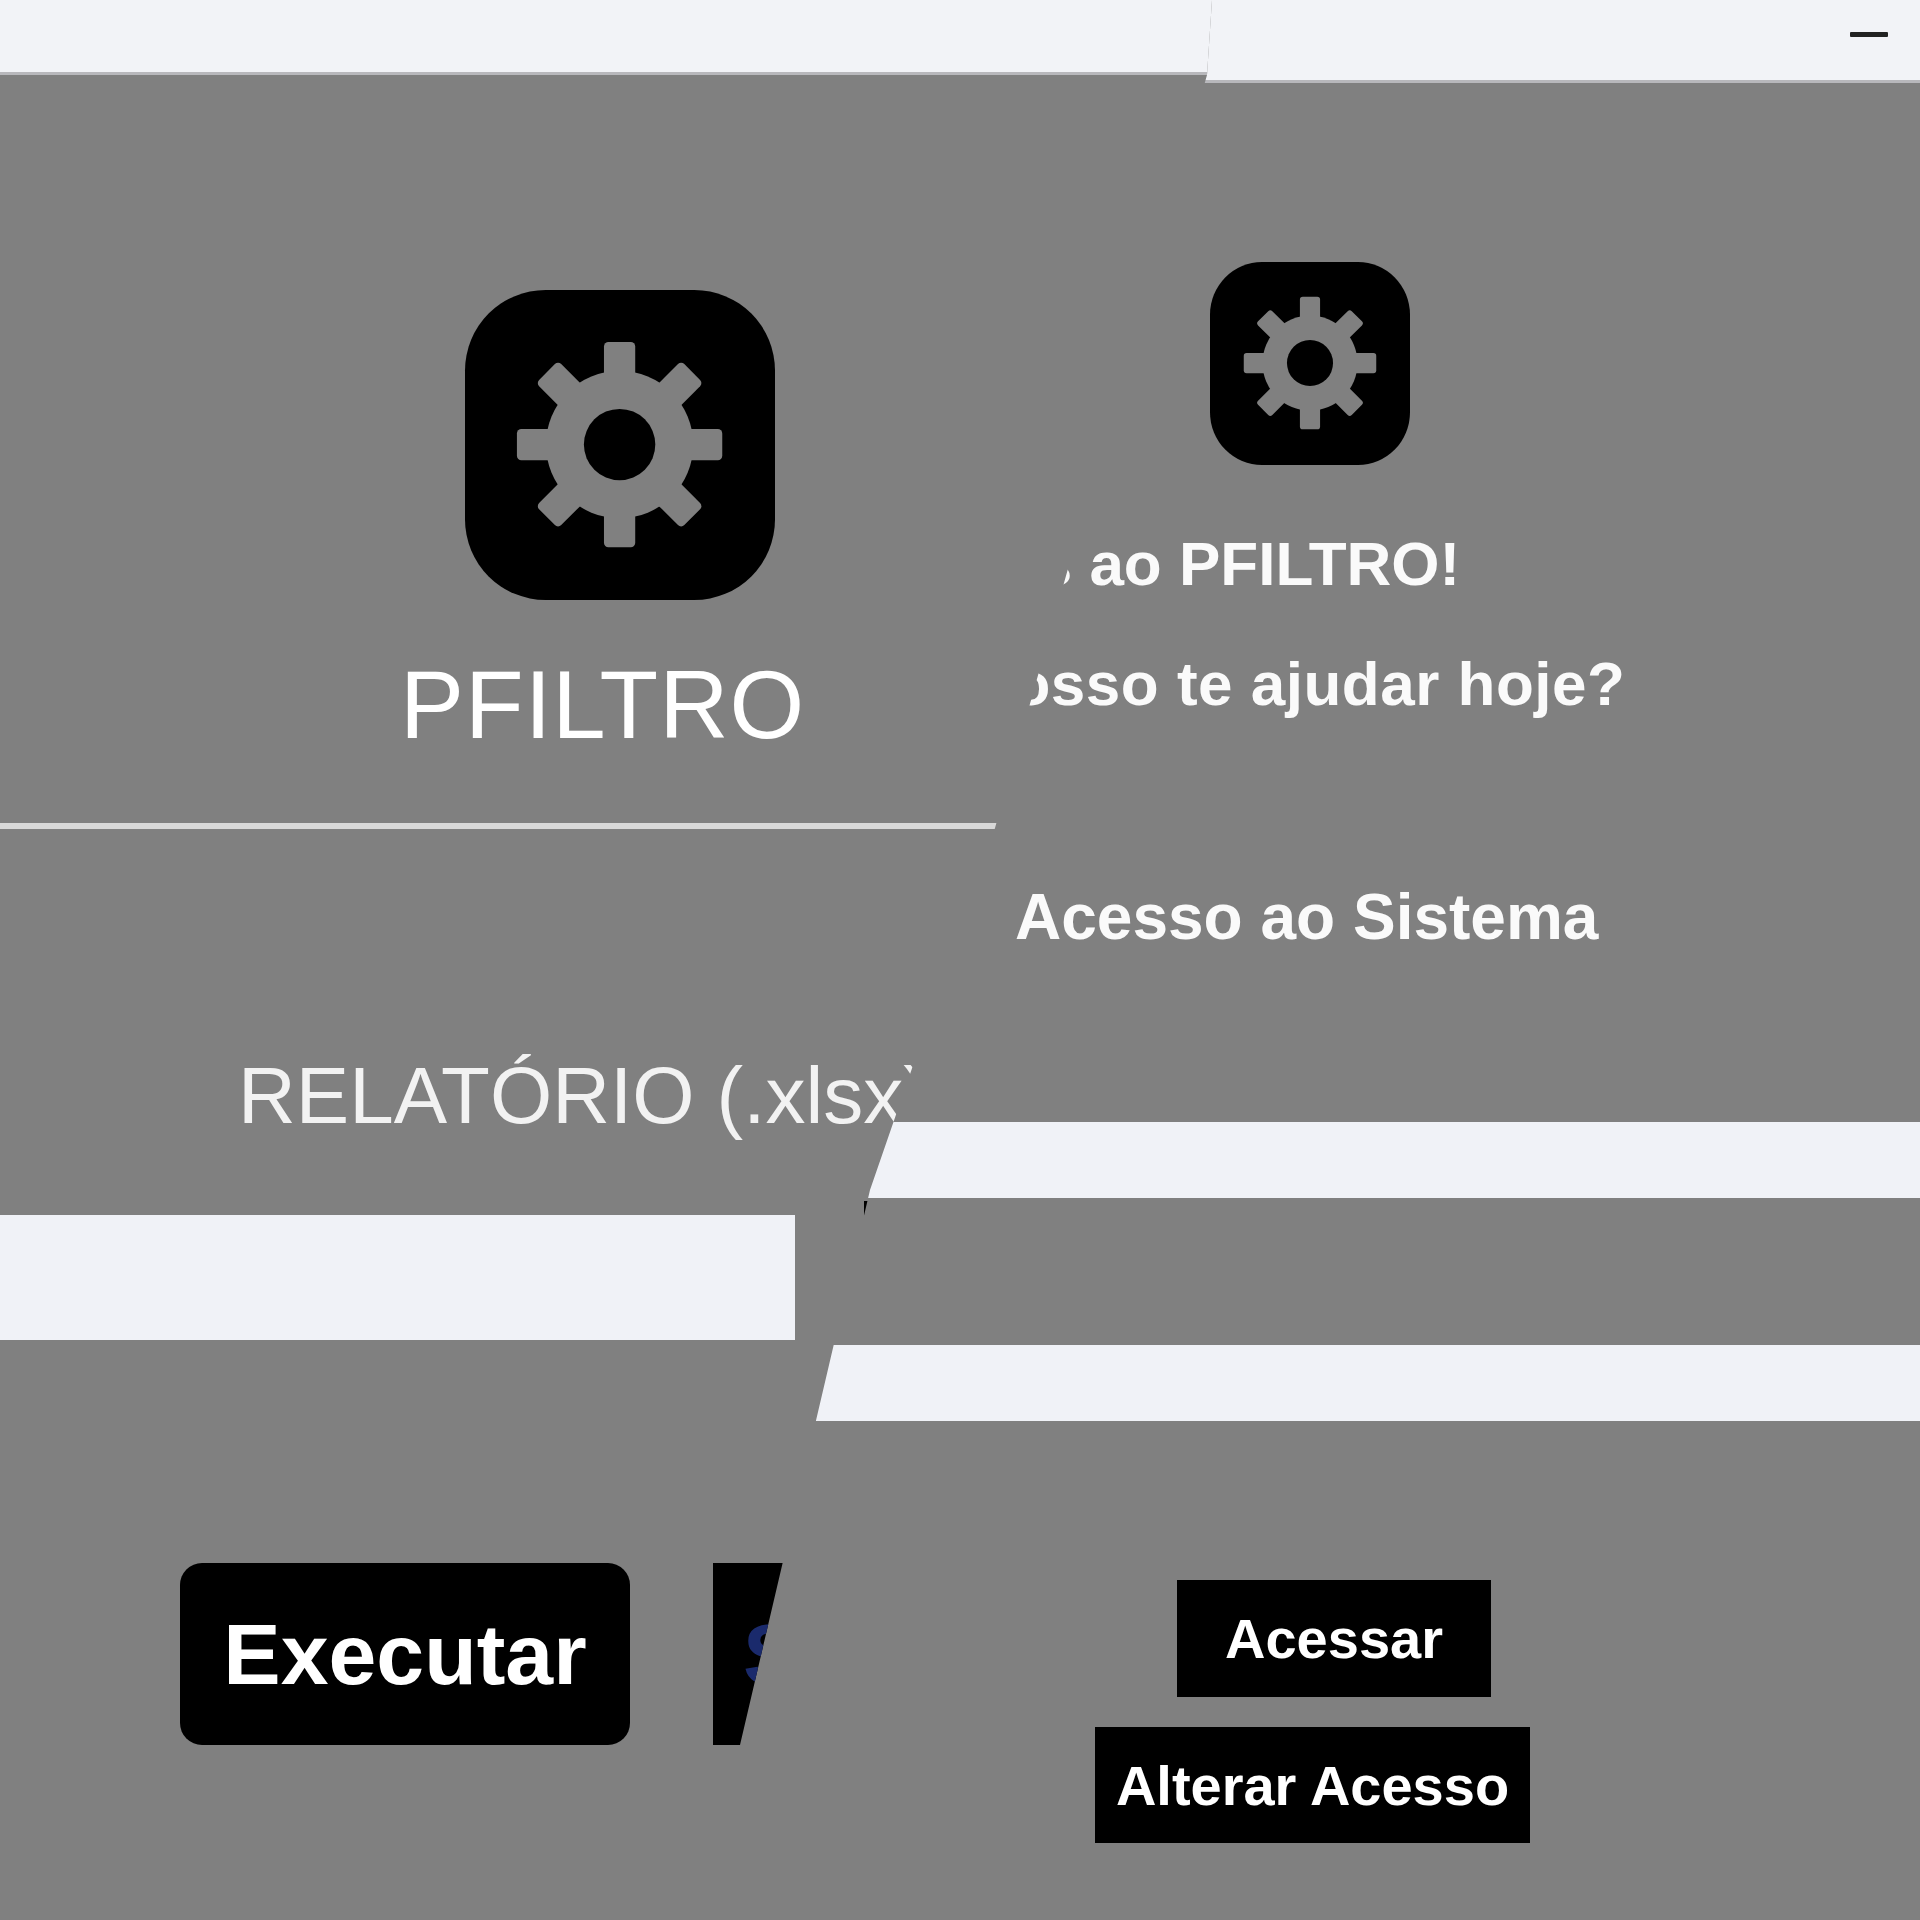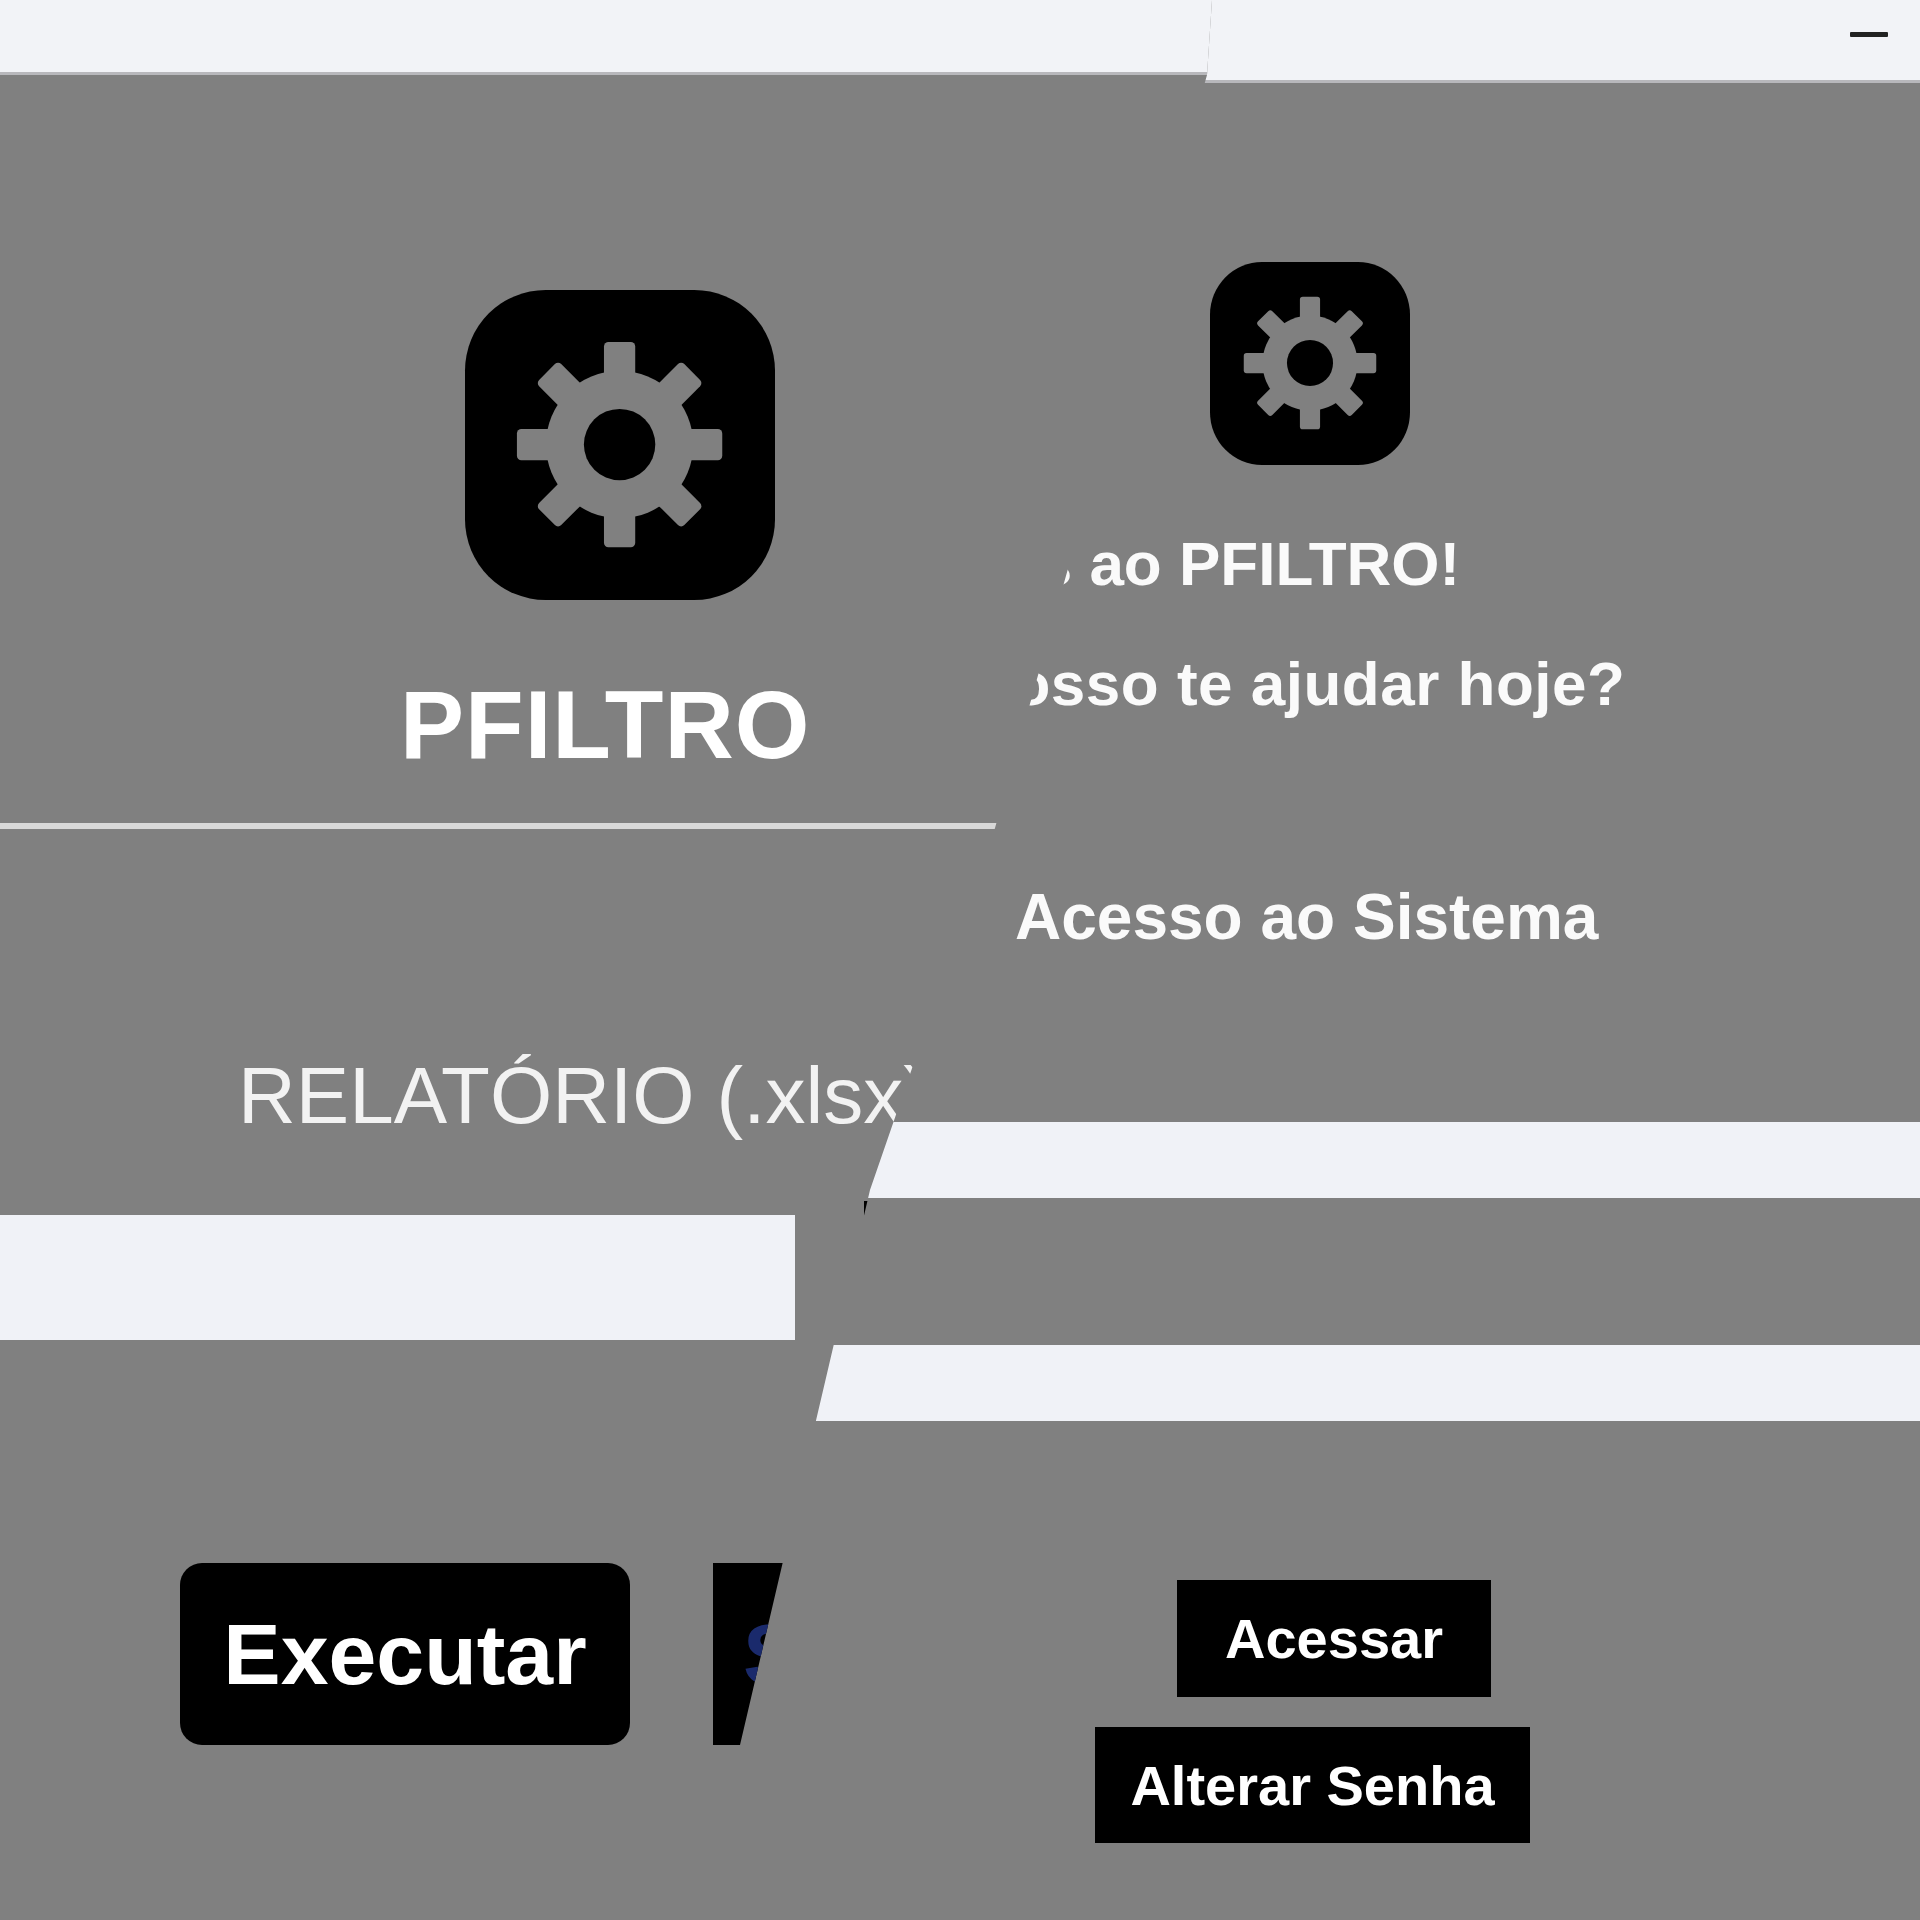--- a/index.html
+++ b/index.html
@@ -23,21 +23,21 @@
   .minimize-btn span { position:absolute; left:6px; top:10px; width:38px; height:5px; background:#222; border-radius:1px; }
 
   .gear-box {
     position:absolute; background:#000; border-radius:26%;
     display:flex; align-items:center; justify-content:center;
   }
   .gear-box svg { width:72%; height:72%; }
 
   .text { position:absolute; color:#ffffff; white-space:nowrap; }
 
-  #app-title { left:400px; top:650px; font-size:96px; font-weight:700; letter-spacing:1px;margin-top:20px; }
+  #app-title { left:400px; top:650px; font-size:96px; font-weight:400; letter-spacing:1px; }
   #divider { position:absolute; left:0; top:823px; width:1000px; height:6px; background:#d8d8d8; }
   #report-label { left:238px; top:1050px; font-size:80px; color:#f2f2f2; }
   #report-input {
     position:absolute; left:0; top:1215px; width:795px; height:125px;
     background:#f0f2f7; border:none; box-sizing:border-box; padding:0 20px;
     font-size:36px; outline:none;
   }
   #browse-btn {
     position:absolute; left:864px; top:1201px; width:200px; height:130px;
     background:#000; cursor:pointer;
@@ -94,21 +94,21 @@
   </div>
 
   <div class="text" id="welcome-line1">Vindas ao PFILTRO!</div>
   <div class="text" id="welcome-line2">o posso te ajudar hoje?</div>
   <div class="text" id="access-title">Acesso ao Sistema</div>
 
   <input class="login-input" id="user-input" type="text" value="" style="">
   <input class="login-input" id="password-input" type="password" value="" style="">
 
   <button class="btn-black" id="login-btn">Acessar</button>
-  <button class="btn-black" id="change-pwd-btn">Alterar Senha</button>
+  <button class="btn-black" id="change-pwd-btn">Alterar Acesso</button>
 </div>
 
 <div class="panel" id="left-panel">
   <div class="titlebar"></div>
 
   <div class="gear-box" style="left:465px; top:290px; width:310px; height:310px;">
     <svg viewBox="0 0 100 100">
       <g fill="#808080">
         <rect x="43" y="4" width="14" height="16" rx="2"></rect>
         <rect x="43" y="80" width="14" height="16" rx="2"></rect>

